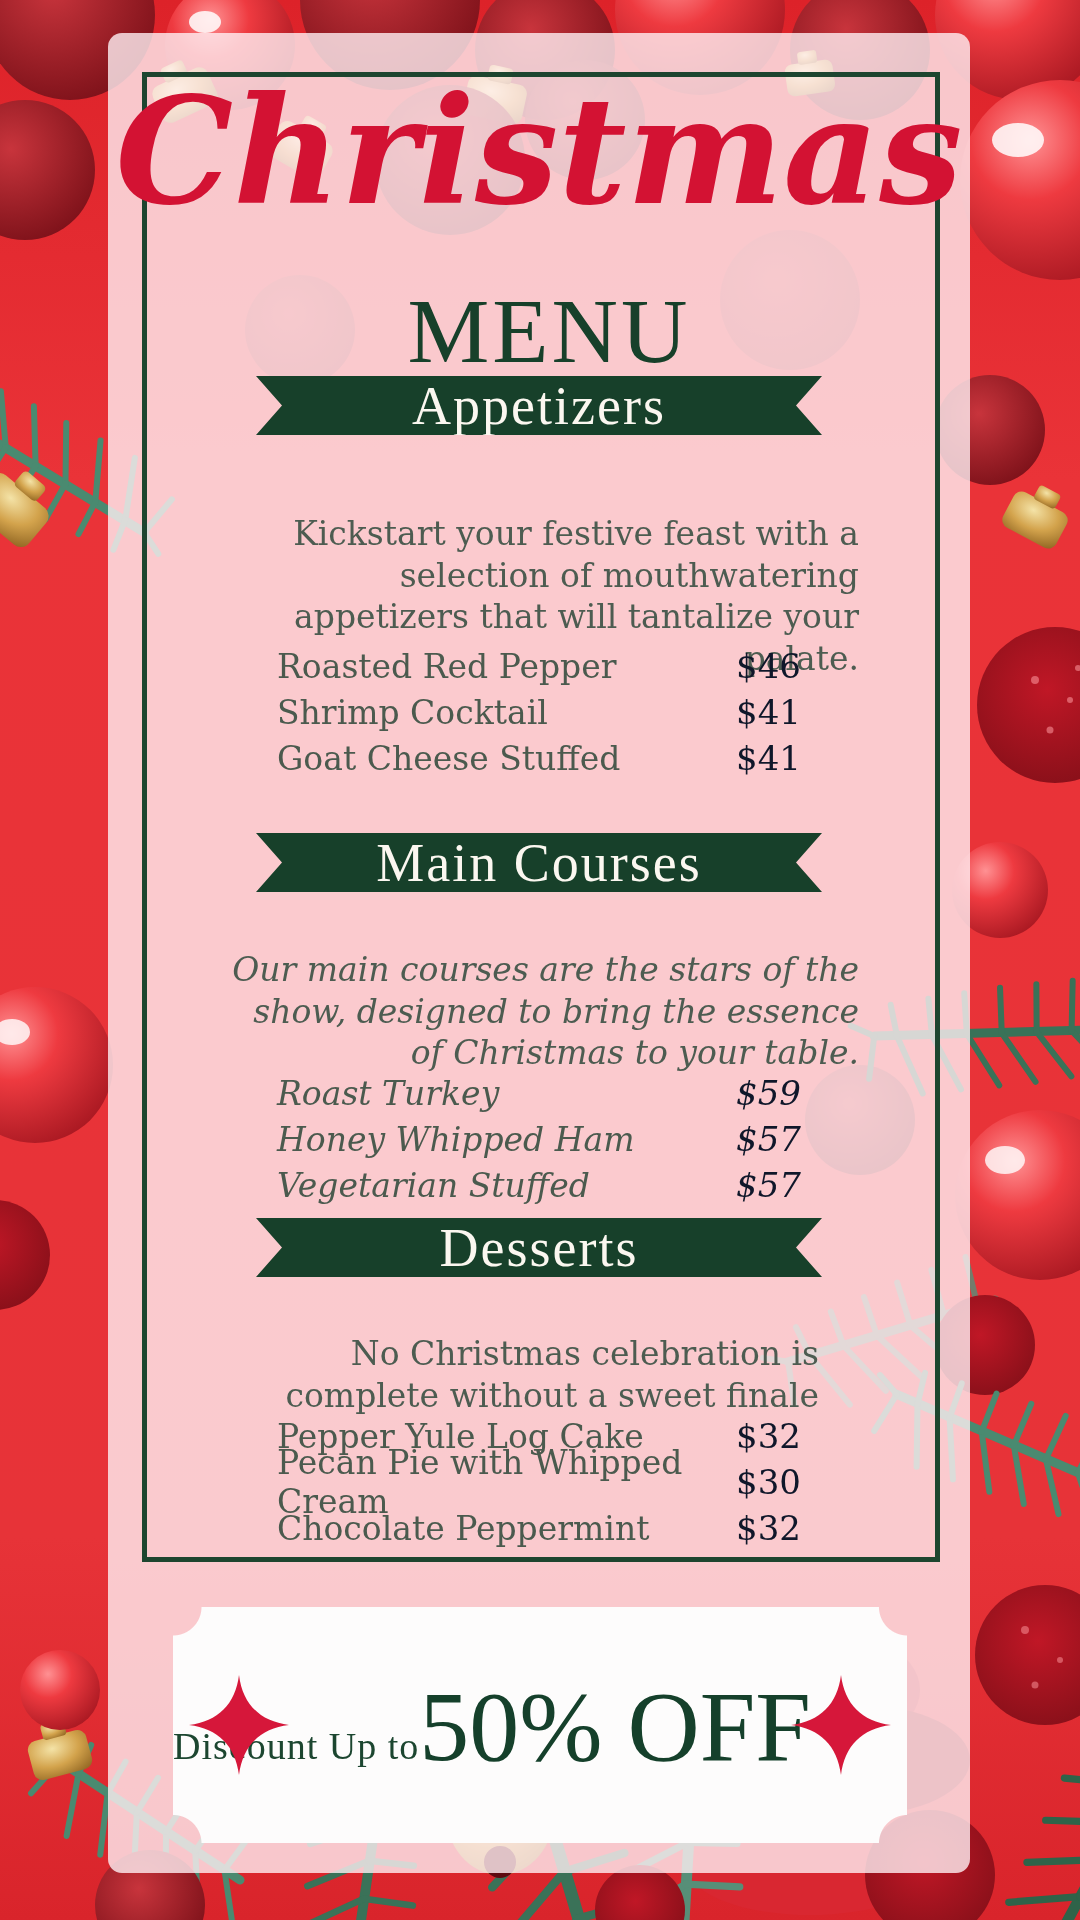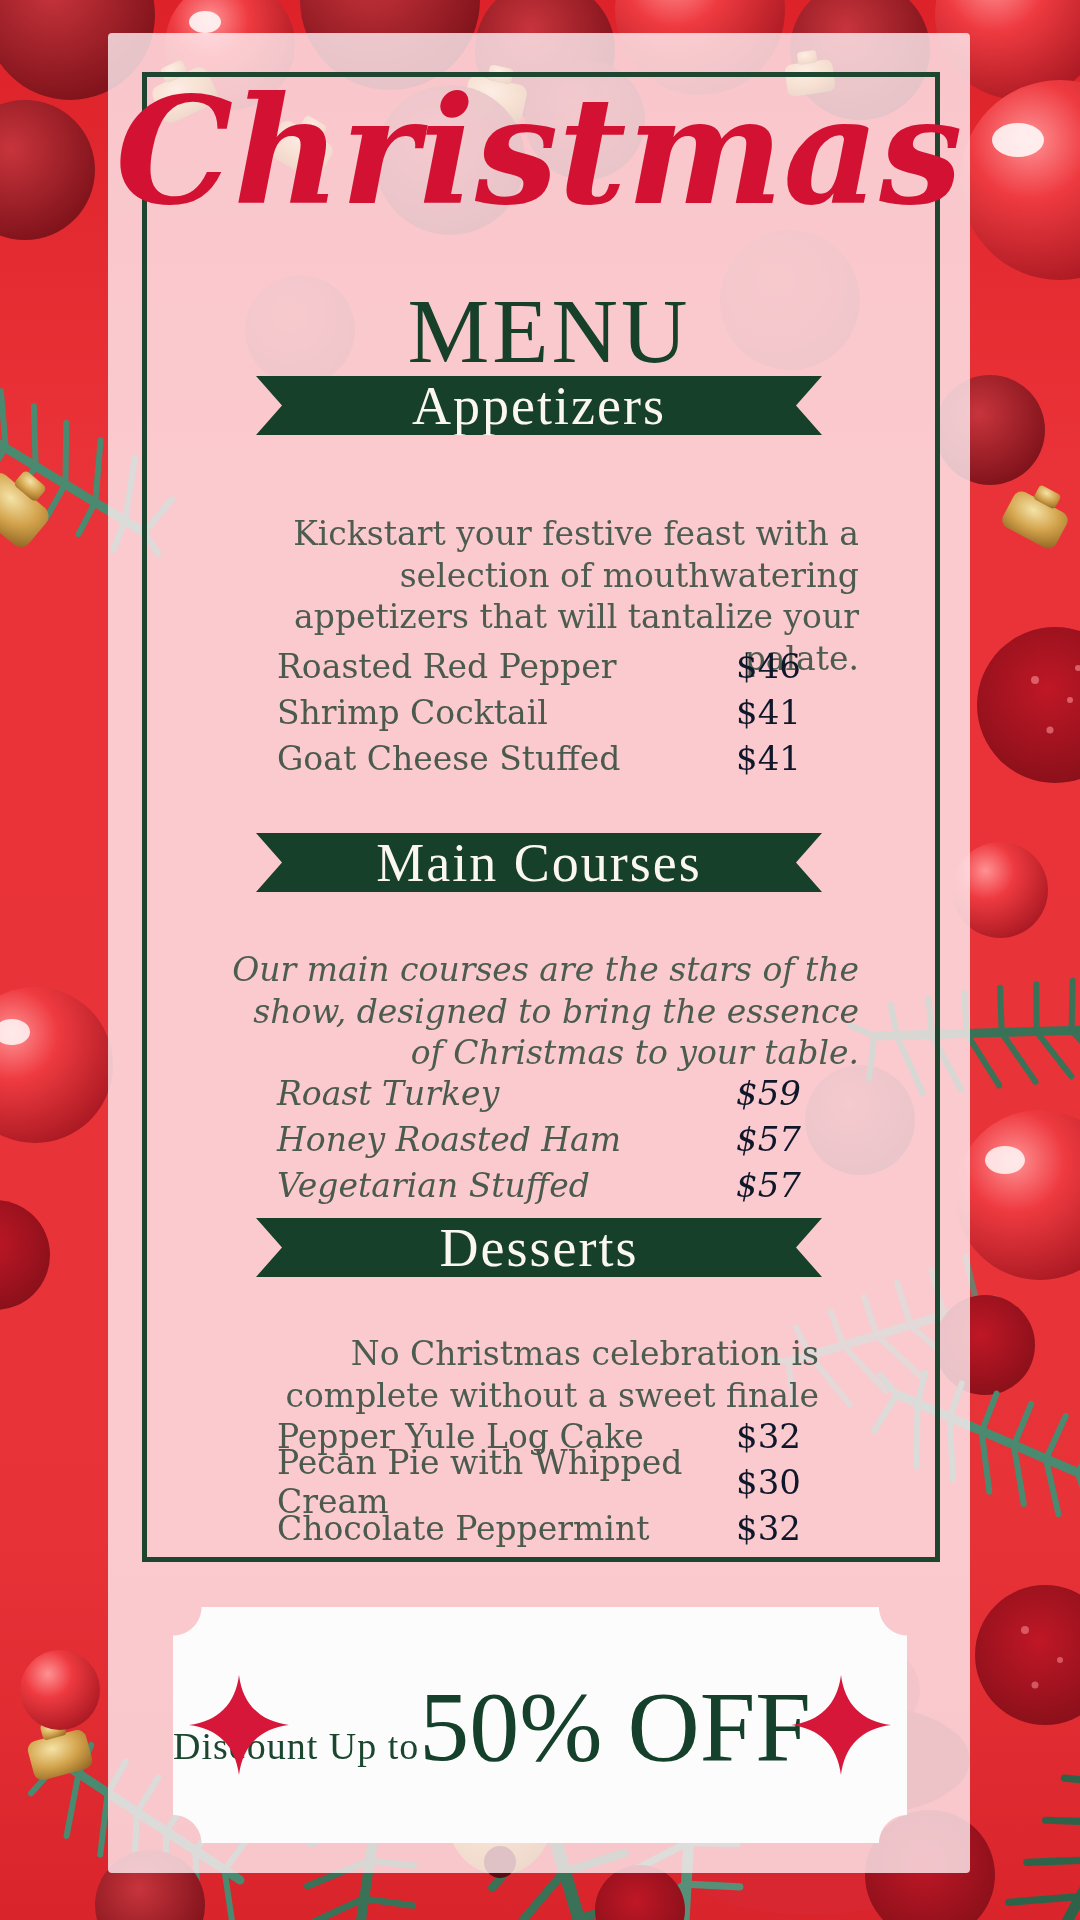--- a/index.html
+++ b/index.html
@@ -2,21 +2,21 @@
 <html style="--script-red: #d31233; --ribbon-green: #17402a; --frame-green: #1d452f; --panel-pink: #f9d3d7; --background-red: #e52f34; --card-white: #fdfcfc; --sparkle-red: #d6173a; --body-text-green: #4b5a4e;"><head>
 <meta charset="utf-8">
 <style>
   html,body{margin:0;padding:0;width:1080px;height:1920px;}
   body{position:relative;overflow:hidden;background:#e52f34;font-family:"DejaVu Serif",serif;}
 
   .bg{position:absolute;left:0;top:0;width:1080px;height:1920px;}
 
   
   .panel{position:absolute;left:108px;top:33px;width:862px;height:1840px;
-         background:rgba(255,240,244,0.8);border-radius:4px;}
+         background:rgba(255,240,244,0.8);border-radius:14px;}
 
   
   .frame{position:absolute;left:34px;top:39px;width:798px;height:1490px;
          border:5px solid var(--frame-green,#1d452f);box-sizing:border-box;}
 
   .t-script{position:absolute;top:30px;left:0;right:0;text-align:center;
             font-family:"DejaVu Serif",serif;font-style:italic;font-weight:bold;
             font-size:148px;line-height:1.2;color:var(--script-red,#d31233);}
   .t-menu{position:absolute;top:252px;left:0;right:0;text-align:center;
           font-family:"Liberation Serif",serif;font-size:92px;line-height:1;
@@ -223,21 +223,21 @@
   <div class="ribbon ribbon-2">
     <span>Main Courses</span>
   </div>
   <div class="desc desc-2">Our main courses are the stars of the show, designed to bring the essence of Christmas to your table.</div>
   <div class="items items-2">
     <div class="item-row">
       <span class="item-name">Roast Turkey</span>
       <span class="item-price">$59</span>
     </div>
     <div class="item-row">
-      <span class="item-name">Honey Roasted Ham</span>
+      <span class="item-name">Honey Whipped Ham</span>
       <span class="item-price">$57</span>
     </div>
     <div class="item-row">
       <span class="item-name">Vegetarian Stuffed</span>
       <span class="item-price">$57</span>
     </div>
   </div>
 
   <div class="ribbon ribbon-3">
     <span>Desserts</span>

